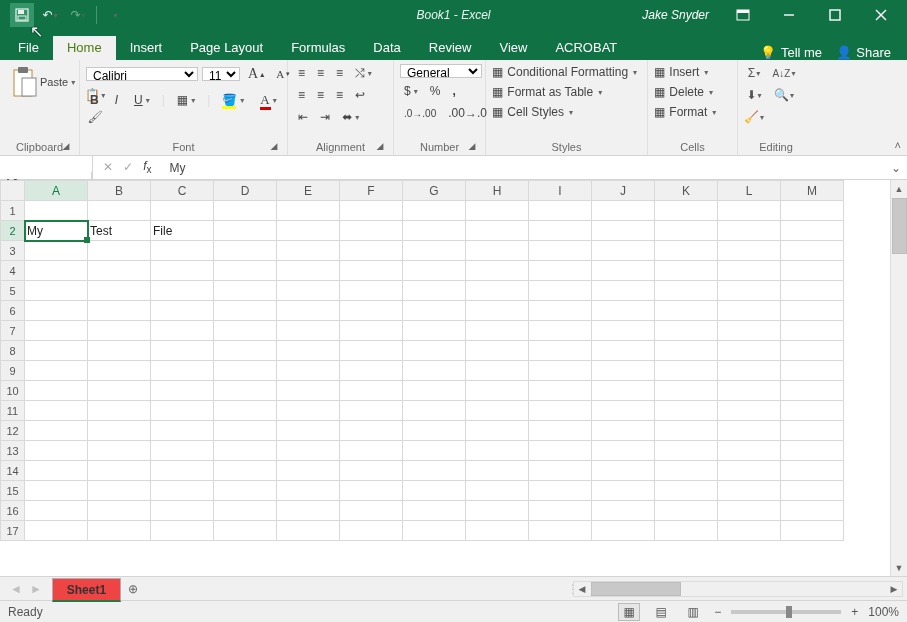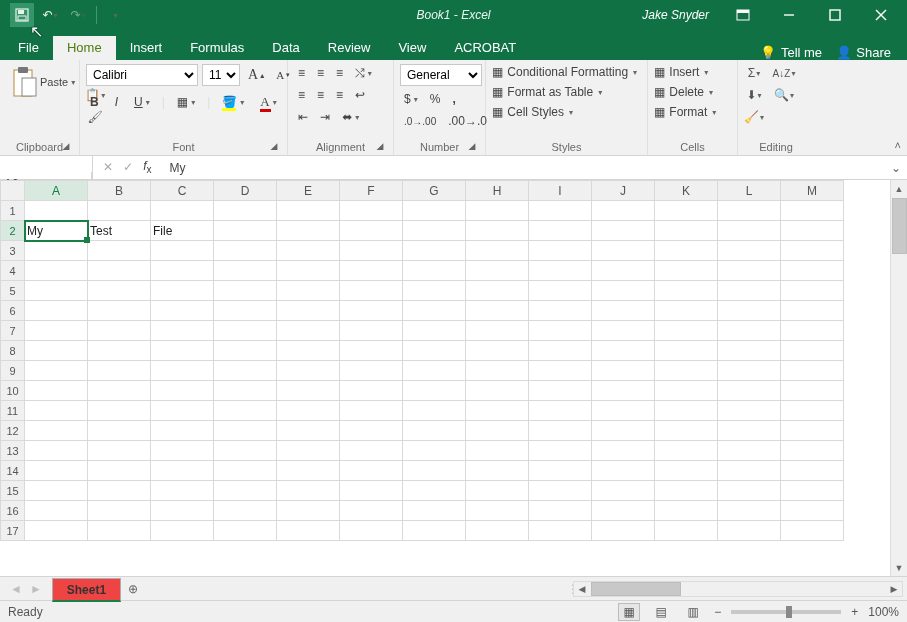--- a/index.html
+++ b/index.html
@@ -28,21 +28,21 @@
 
 .ribbon{ height:96px; background:#f1f1f1; border-bottom:1px solid #d4d4d4; display:flex; position:relative;}
 .group{ border-right:1px solid #e0e0e0; padding:4px 6px 0px 6px; display:flex; flex-direction:column; justify-content:space-between; position:relative;}
 .group-body{ display:flex; gap:6px; align-items:flex-start; flex:1;}
 .group-label{ font-size:11px; color:#6a6a6a; text-align:center; padding-bottom:2px; position:relative;}
 .dialog-launcher{ position:absolute; right:0; bottom:2px; width:14px; height:14px; font-size:9px; color:#666; display:flex; align-items:center; justify-content:center;}
 .big-btn{ display:flex; flex-direction:row; align-items:center; gap:2px; padding:2px 4px; font-size:11px; color:#444;}
 .mini-col{ display:flex; flex-direction:column; gap:4px; justify-content:center;}
 .mini{ width:20px; height:18px; display:flex; align-items:center; justify-content:center; color:#555;}
 .row{ display:flex; align-items:center; gap:4px;}
-select.fake{ border:1px solid #c8c8c8; height:22px; font-size:12px; padding:0 2px; background:#fff;}
+select.fake{ border:1px solid #c8c8c8; height:14px; font-size:12px; padding:0 2px; background:#fff;}
 .row .a{ font-family:"Times New Roman",serif;}
 .btn-s{ border:none; background:transparent; padding:2px 4px; display:flex; align-items:center; gap:2px; color:#444; font-size:12px;}
 .caret{ font-size:8px; color:#666; margin-left:1px;}
 .stack3{ display:flex; flex-direction:column; gap:4px;}
 .item-line{ display:flex; align-items:center; gap:4px; font-size:12px; color:#444; padding:1px 0; white-space:nowrap;}
 .collapse{ position:absolute; right:6px; bottom:4px; font-size:11px; color:#666;}
 
 
 .formulabar{ height:24px; border-bottom:1px solid #d4d4d4; display:flex; align-items:center; background:#fff;}
 .namebox{ width:92px; border-right:1px solid #d4d4d4; height:100%; display:flex; align-items:center; padding:0 4px; justify-content:space-between;margin-top:32px;}
@@ -132,20 +132,21 @@
           <line x1="11" y1="1" x2="1" y2="11" stroke="#fff" stroke-width="1.4"></line>
         </svg>
       </div>
   </div>
 </div>
 
 <div class="tabstrip">
   <div class="tab file">File</div>
   <div class="tab active">Home</div>
   <div class="tab">Insert</div>
+  <div class="tab">Page Layout</div>
   <div class="tab">Formulas</div>
   <div class="tab">Data</div>
   <div class="tab">Review</div>
   <div class="tab">View</div>
   <div class="tab">ACROBAT</div>
   <div class="right">
     <span>💡 <span>Tell me</span></span>
     <span>👤 <span>Share</span></span>
   </div>
 </div>

